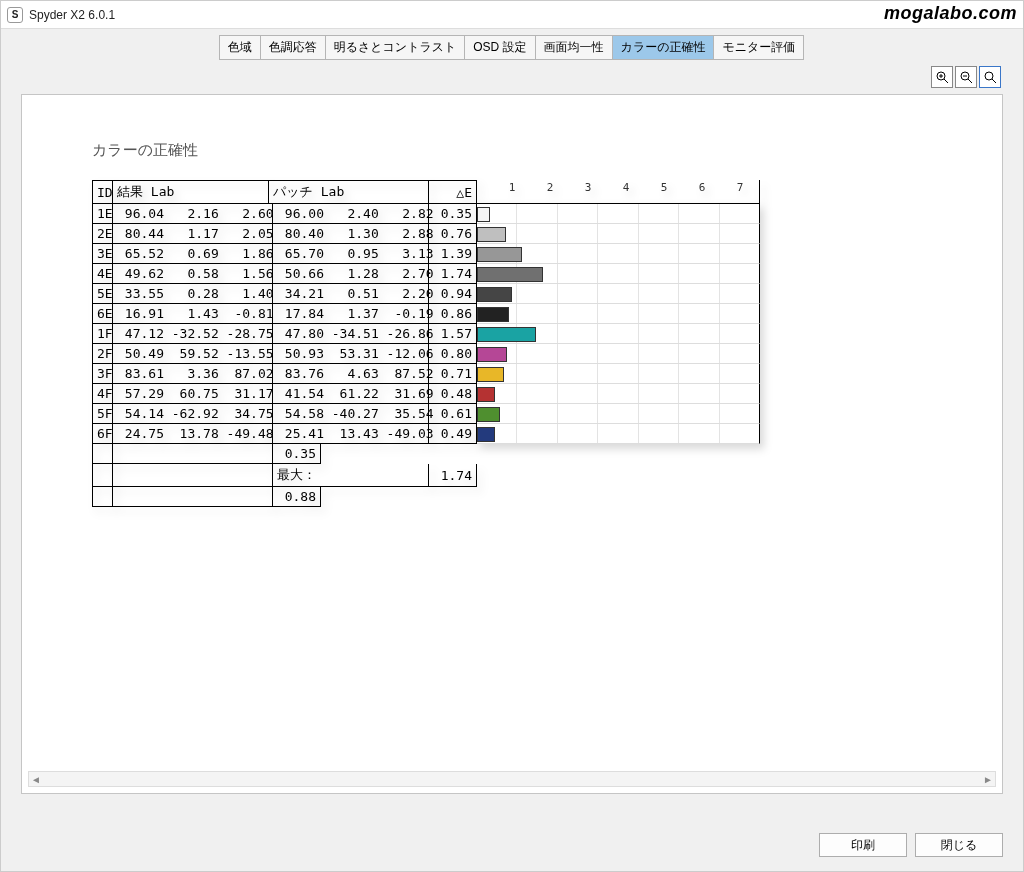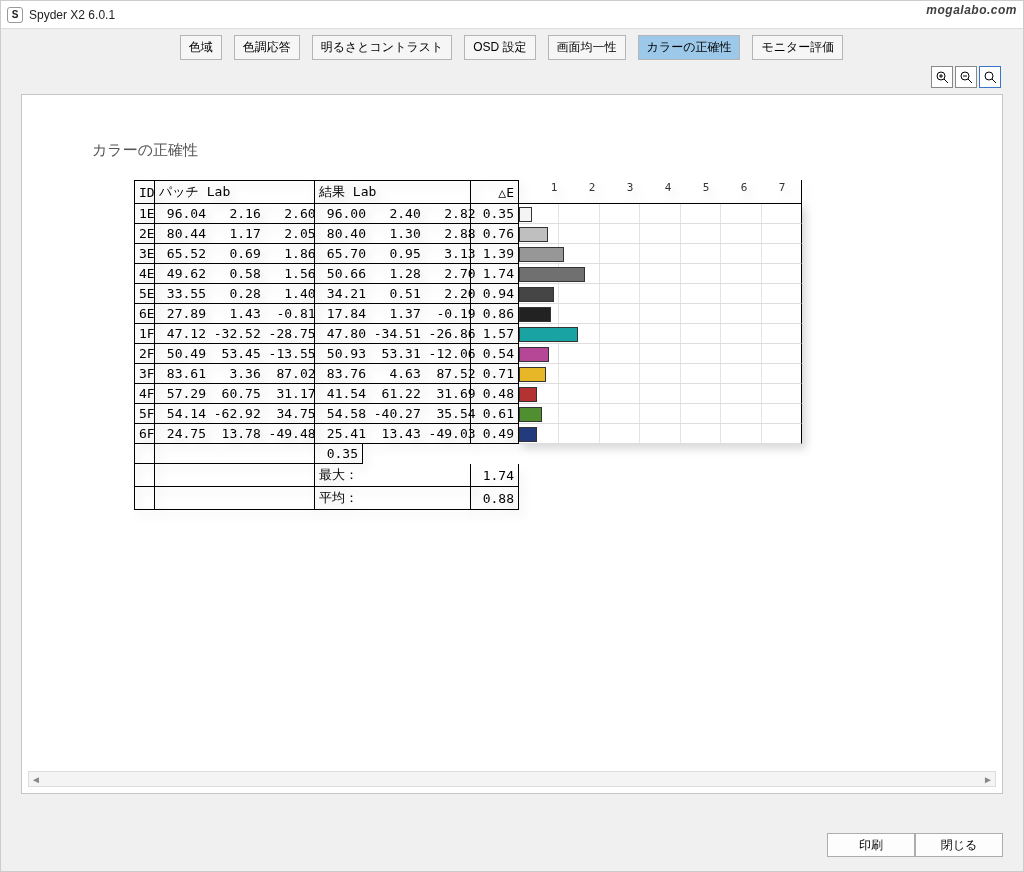--- a/index.html
+++ b/index.html
@@ -40,31 +40,31 @@
     justify-content: center;
     font-size: 10px;
     font-weight: bold;
     margin-right: 6px;
     background: #fff;
   }
   .watermark {
     position: absolute;
     top: 2px;
     right: 6px;
-    color: #404040;
-    font-size: 12px;
+    color: #000000;
+    font-size: 18px;
     font-weight: 700;
     font-style: italic;
     letter-spacing: 0.5px;
     text-shadow: 0 0 1px #fff;
   }
   .tabbar {
     display: flex;
     justify-content: center;
-    gap: 13px;
+    gap: 0;
     margin-top: 6px;
   }
   .tab {
     border: 1px solid #b5b5b5;
     background: #f6f6f6;
     padding: 3px 8px;
     font-size: 12px;
     cursor: pointer;
     margin-left: -1px;
   }
@@ -103,21 +103,20 @@
     color: #555;
     margin-bottom: 20px;
   }
   .delta-table {
     position: relative;
     filter: drop-shadow(4px 5px 4px rgba(0,0,0,0.15));
   }
   .header-row, .data-row, .summary-row {
     display: flex;
     border-left: 1px solid #000;
-    margin-left: 42px;
   }
   .cell {
     border-right: 1px solid #000;
     border-bottom: 1px solid #000;
     padding: 2px 4px;
     font-family: "MS Gothic", "Menlo", monospace;
     font-size: 13px;
     white-space: pre;
     display: flex;
     align-items: center;
@@ -171,20 +170,21 @@
     display: flex;
     align-items: center;
     justify-content: space-between;
     padding: 0 2px;
   }
   .hscroll .arr { color: #888; font-size: 10px;}
   .footer {
     position: absolute;
     bottom: 14px; right: 20px;
     display: flex;
+    gap: 8px;
   }
   .btn {
     width: 88px; height: 24px;
     border: 1px solid #adadad;
     background: #fdfdfd;
     font-size: 12px;
     display: flex;
     align-items: center;
     justify-content: center;
     cursor: pointer;
@@ -234,22 +234,22 @@
     </div>
   </div>
 
   <div class="canvas">
     <div class="canvas-inner">
       <div class="section-title">カラーの正確性</div>
 
       <div class="delta-table">
         <div class="header-row">
           <div class="cell col-id">ID</div>
+          <div class="cell col-res">結果 Lab</div>
           <div class="cell col-patch">パッチ Lab</div>
-          <div class="cell col-res">結果 Lab</div>
           <div class="cell col-de">△E</div>
           <div class="chart-area-head">
             <div class="tick-labels" id="tick-labels">
                 <span class="tick-label">1</span>
                 <span class="tick-label">2</span>
                 <span class="tick-label">3</span>
                 <span class="tick-label">4</span>
                 <span class="tick-label">5</span>
                 <span class="tick-label">6</span>
                 <span class="tick-label">7</span>
@@ -342,21 +342,21 @@
                   <div class="gridtick"></div>
                   <div class="gridtick"></div>
                   <div class="gridtick"></div>
                   <div class="gridtick"></div>
                 </div>
                 <div class="bar" style="width:35.46933333333333px;background:#454545"></div>
               </div>
             </div>
             <div class="data-row">
               <div class="cell col-id">6E</div>
-              <div class="cell col-patch"> 27.89   1.43  -0.81</div>
+              <div class="cell col-patch"> 16.91   1.43  -0.81</div>
               <div class="cell col-res"> 17.84   1.37  -0.19</div>
               <div class="cell col-de">0.86</div>
               <div class="chart-area">
                 <div class="gridlines">
                   <div class="gridtick"></div>
                   <div class="gridtick"></div>
                   <div class="gridtick"></div>
                   <div class="gridtick"></div>
                   <div class="gridtick"></div>
                   <div class="gridtick"></div>
@@ -378,23 +378,23 @@
                   <div class="gridtick"></div>
                   <div class="gridtick"></div>
                   <div class="gridtick"></div>
                   <div class="gridtick"></div>
                 </div>
                 <div class="bar" style="width:59.24133333333334px;background:#1aa3a3"></div>
               </div>
             </div>
             <div class="data-row">
               <div class="cell col-id">2F</div>
-              <div class="cell col-patch"> 50.49  53.45 -13.55</div>
+              <div class="cell col-patch"> 50.49  59.52 -13.55</div>
               <div class="cell col-res"> 50.93  53.31 -12.06</div>
-              <div class="cell col-de">0.54</div>
+              <div class="cell col-de">0.80</div>
               <div class="chart-area">
                 <div class="gridlines">
                   <div class="gridtick"></div>
                   <div class="gridtick"></div>
                   <div class="gridtick"></div>
                   <div class="gridtick"></div>
                   <div class="gridtick"></div>
                   <div class="gridtick"></div>
                   <div class="gridtick"></div>
                 </div>
@@ -482,21 +482,20 @@
             </div>
             <div class="summary-row">
               <div class="cell col-id"></div>
               <div class="cell col-patch"></div>
               <div class="cell col-res">最大：</div>
               <div class="cell col-de">1.74</div>
             </div>
             <div class="summary-row">
               <div class="cell col-id"></div>
               <div class="cell col-patch"></div>
-              <div class="cell col-res">平均：</div>
               <div class="cell col-de">0.88</div>
             </div>
           </div>
       </div>
     </div>
 
     <div class="hscroll">
       <span class="arr">◄</span>
       <span class="arr">►</span>
     </div>

